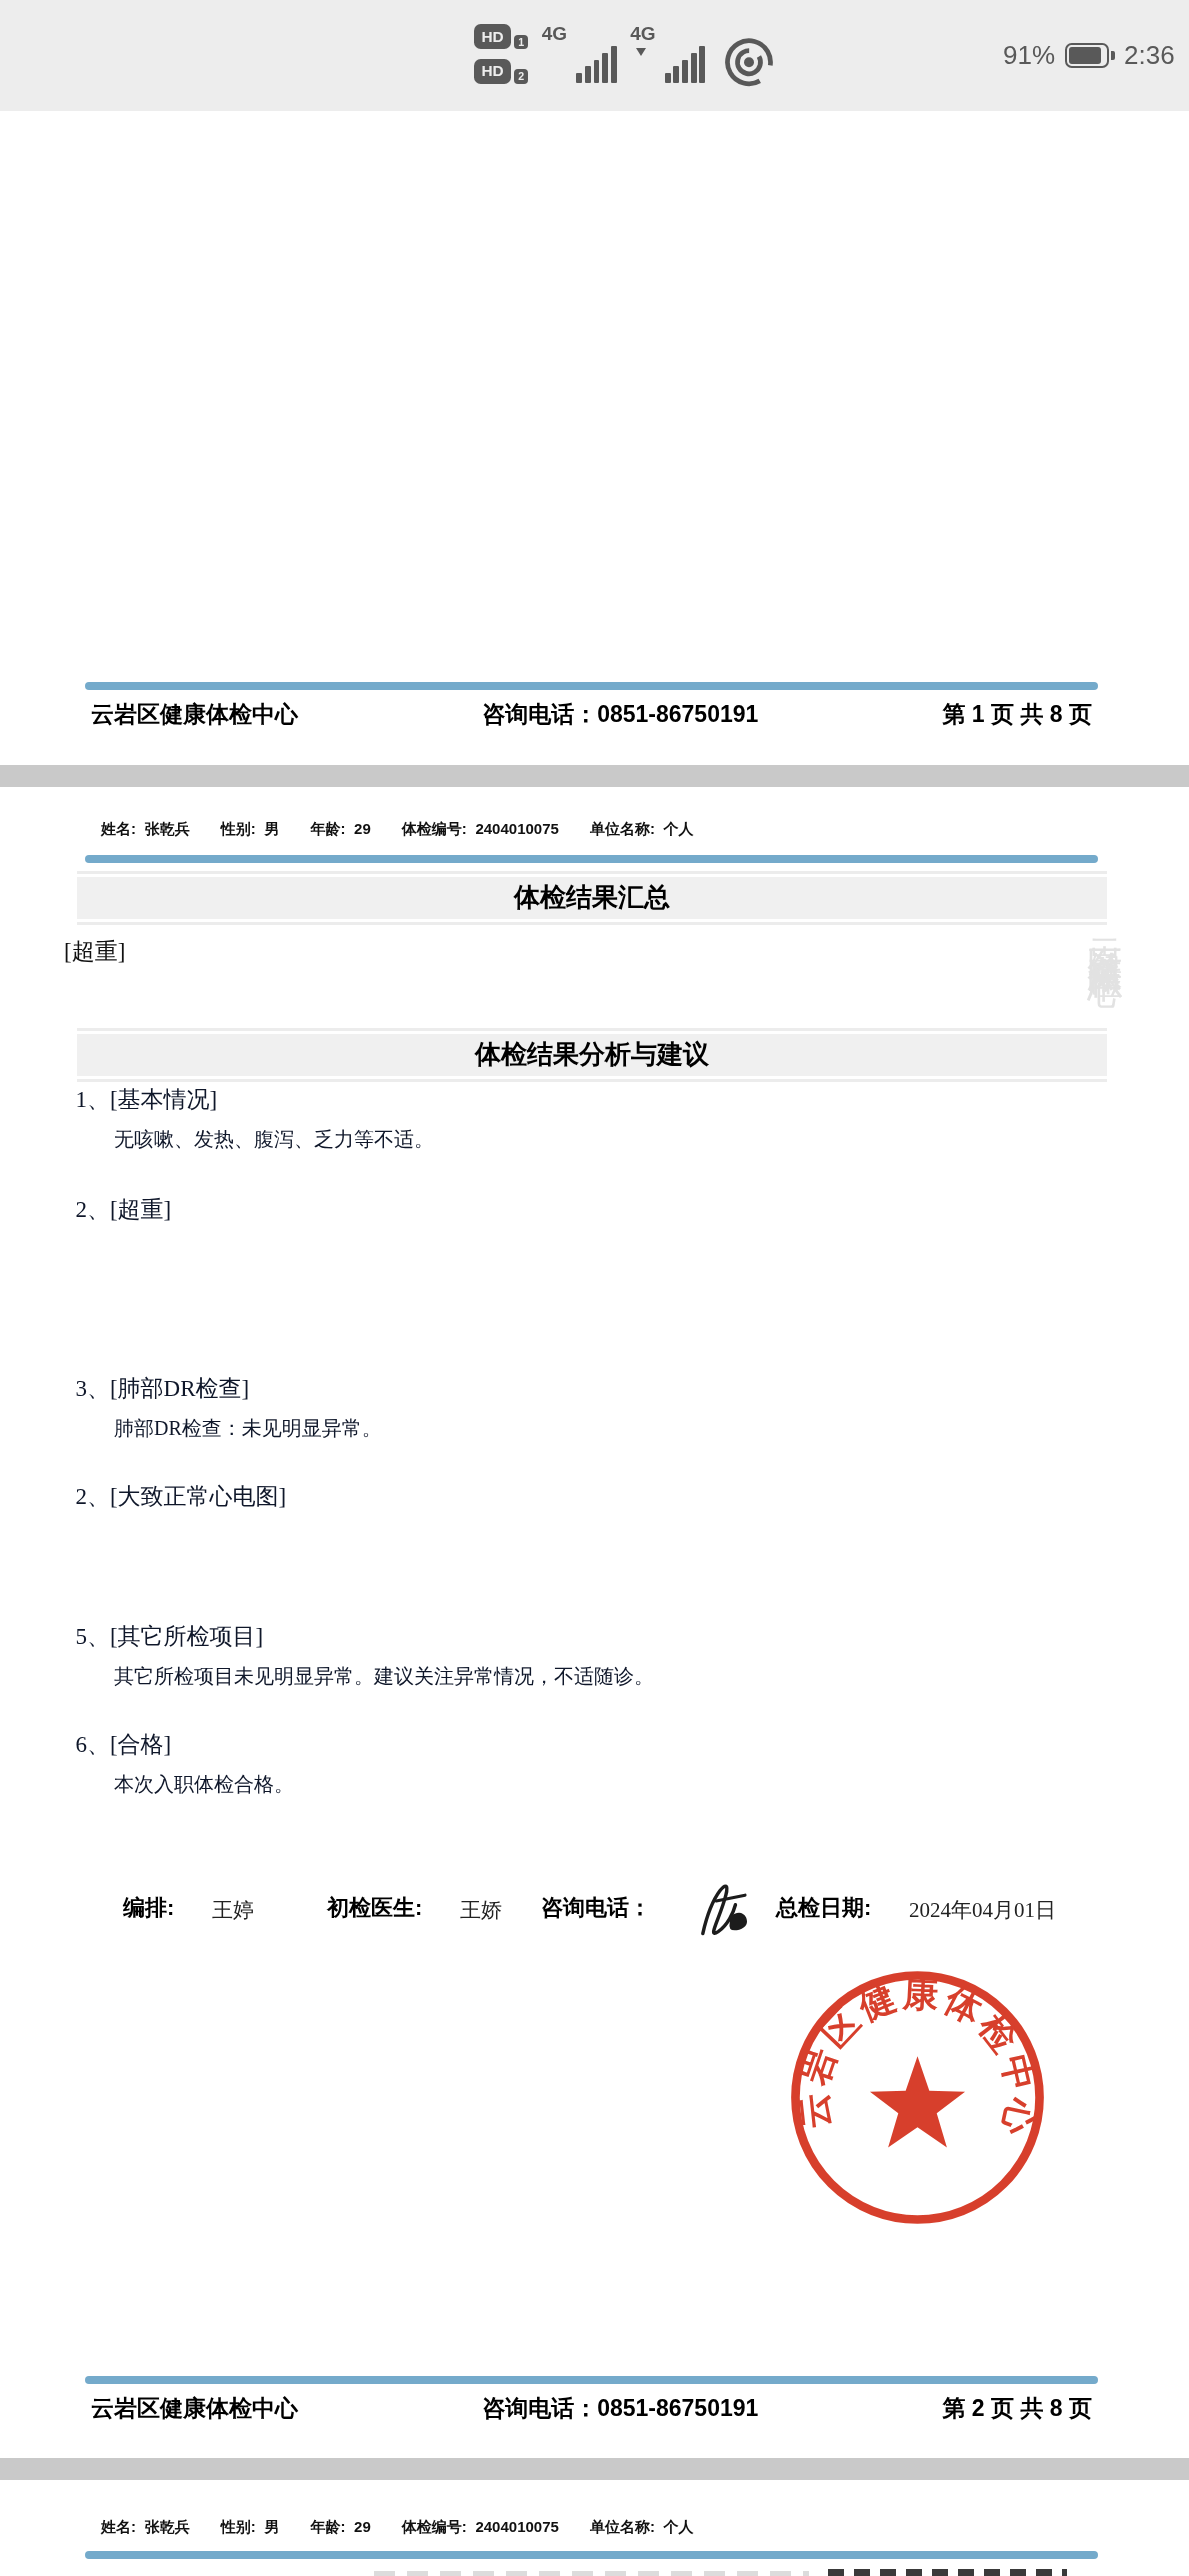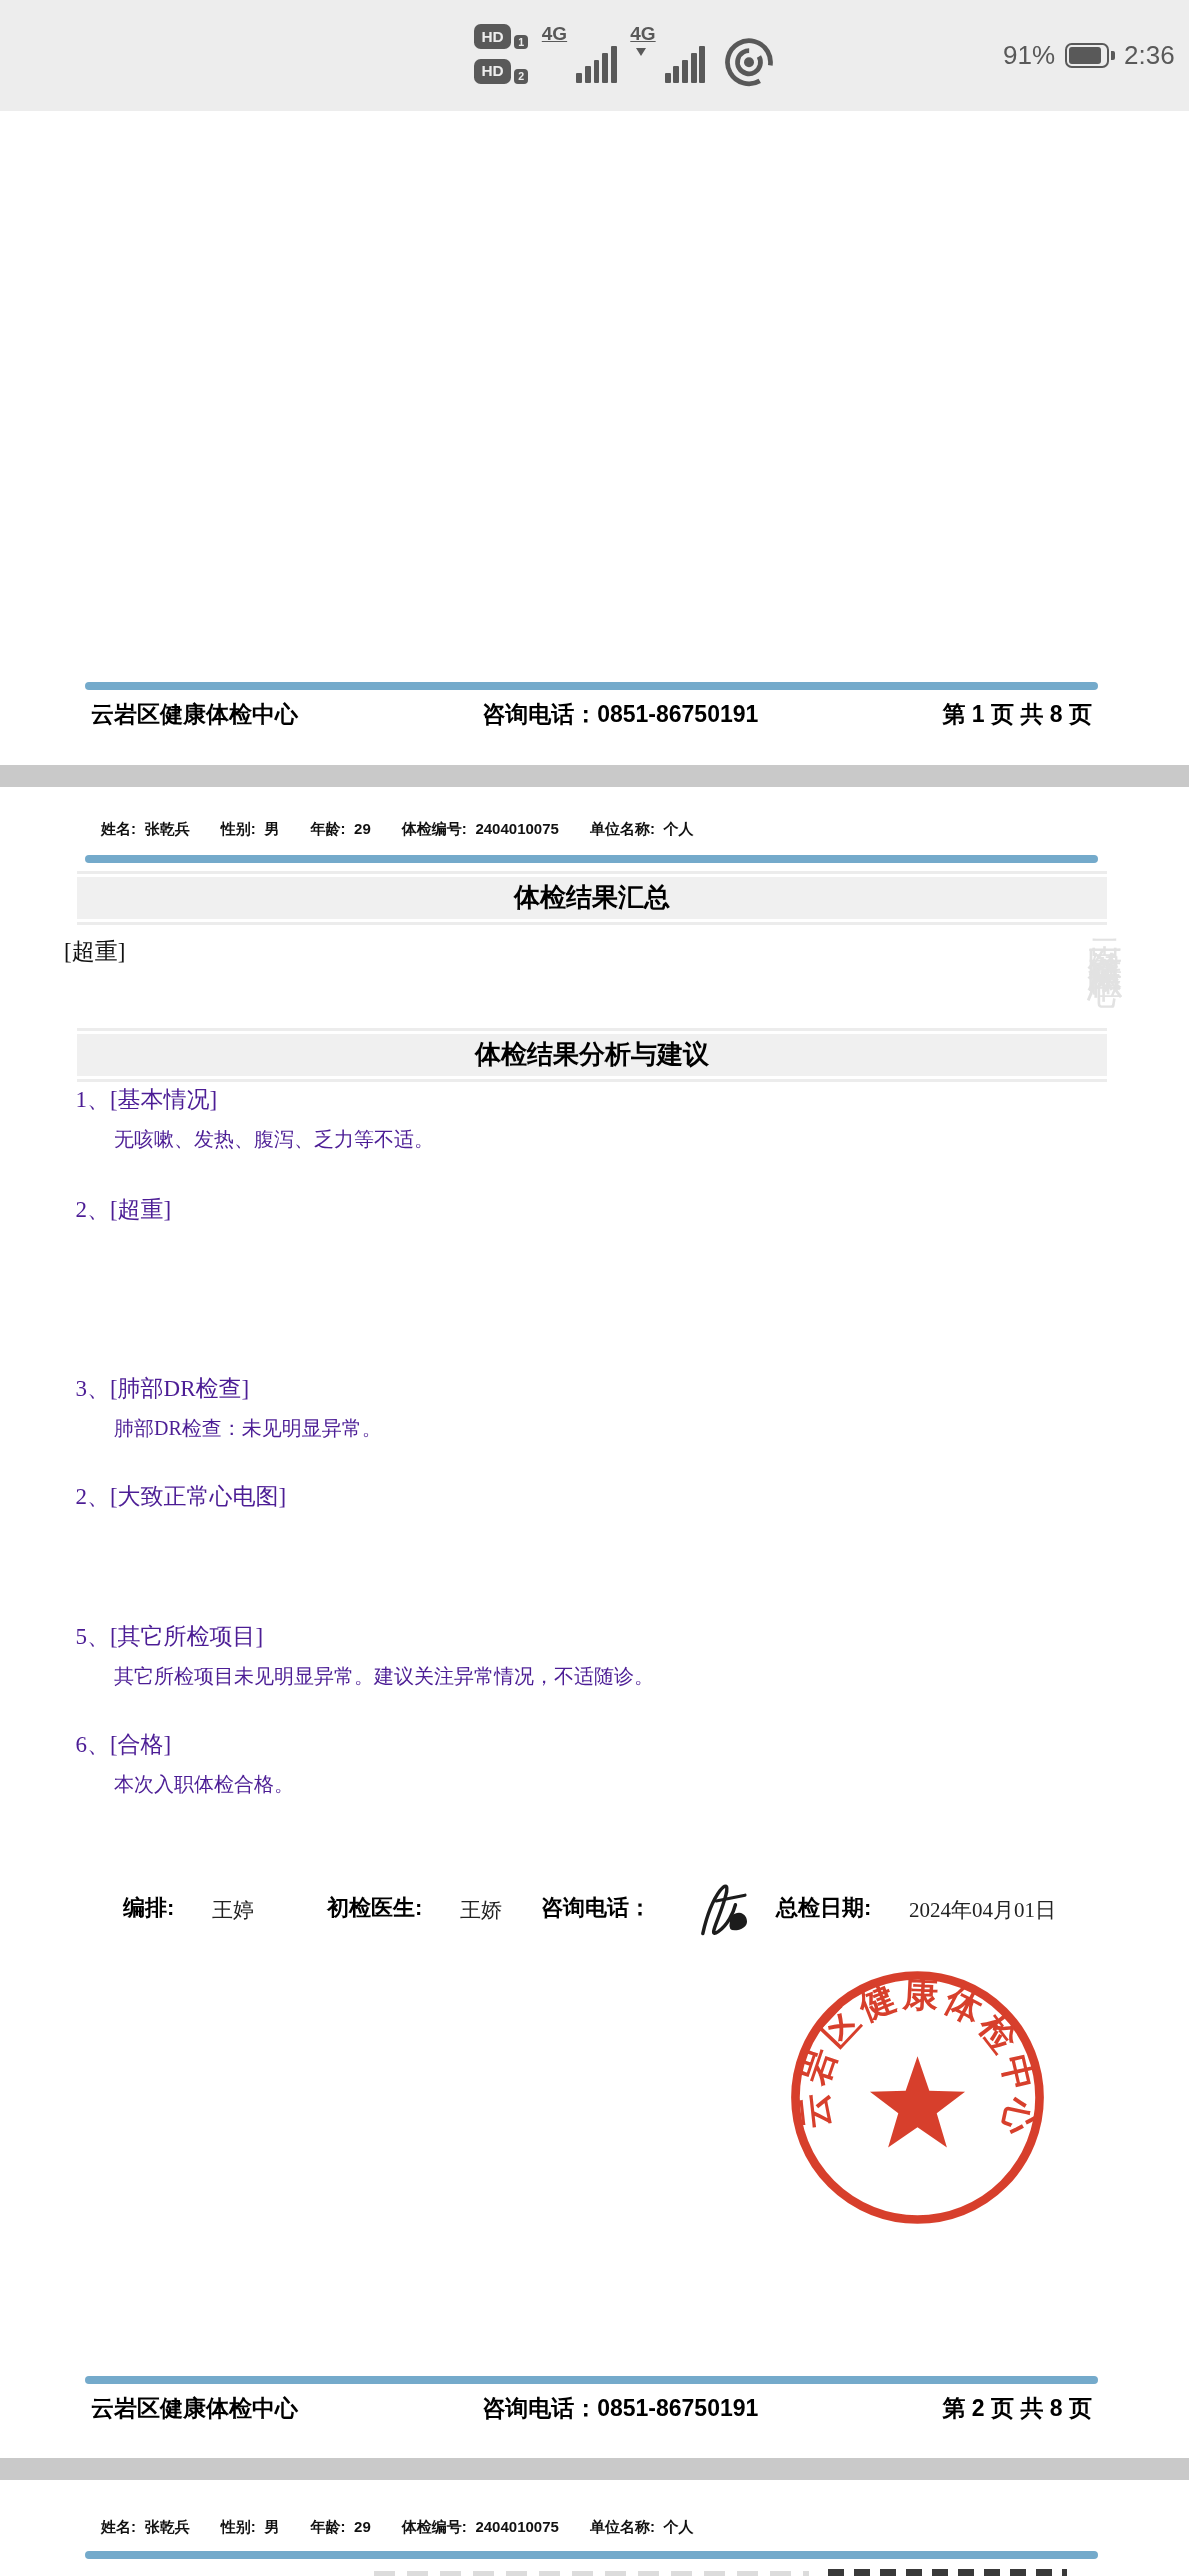--- a/index.html
+++ b/index.html
@@ -10,21 +10,21 @@
   
   .status-bar { position:absolute; left:0; top:0; width:1190px; height:111px; background:#ededed; color:#595959; }
   .sb-left { position:absolute; left:474px; top:15.4px; display:flex; align-items:center; gap:13.5px; }
   .hd-col { display:flex; flex-direction:column; gap:9.6px; }
   .hd-badge { display:flex; align-items:flex-end; gap:2.9px; }
   .hd-box { width:37px; height:25px; background:#595959; border-radius:6.7px; color:#ededed;
             font-weight:bold; font-size:15.4px; display:flex; align-items:center; justify-content:center; }
   .hd-num { width:14.4px; height:14.4px; background:#595959; border-radius:3.9px; color:#ededed;
             font-weight:bold; font-size:10.6px; display:flex; align-items:center; justify-content:center; }
   .sig-group { position:relative; width:75px; height:77px; }
-  .sig-label { position:absolute; left:0; top:7.7px; font-size:19px; font-weight:bold; color:#595959;text-decoration:underline; }
+  .sig-label { position:absolute; left:0; top:7.7px; font-size:19px; font-weight:bold; color:#595959; }
   .sig-sub { position:absolute; left:5.8px; top:33px; width:0; height:0;
              border-left:5.8px solid transparent; border-right:5.8px solid transparent; border-top:8.7px solid #595959; }
   .bars { position:absolute; right:0; bottom:9.6px; display:flex; align-items:flex-end; gap:2.9px; }
   .bars span { width:5.8px; background:#595959; border-radius:1px; display:block; }
   .hotspot { margin-top:13.5px; }
   .sb-right { position:absolute; right:15.4px; top:0; height:111px; display:flex; align-items:center; gap:9.6px; }
   .sb-text { font-size:26px; color:#595959; }
   .battery { position:relative; width:44px; height:25px; border:2.9px solid #595959; border-radius:6.7px; margin-right:5.8px; }
   .battery .fill { position:absolute; left:1.9px; top:1.9px; bottom:1.9px; width:82%; background:#595959; border-radius:2.9px; }
   .battery::after { content:""; position:absolute; right:-8.7px; top:5.8px; width:4.8px; height:9.6px; background:#595959; border-radius:0 1.9px 1.9px 0; }
@@ -43,21 +43,21 @@
   
   .band { position:absolute; left:77px; width:1030px; }
   .band .hl { height:2.9px; background:#ececec; }
   .band .fill { margin:2.9px 0; background:#f0f0f0; height:42px; display:flex; align-items:center; justify-content:center; }
   .band .fill span { font-size:26px; font-weight:bold; color:#000; }
 
   .serif { font-family:"Liberation Serif", serif; }
 
   .result-line { position:absolute; left:64px; font-size:23px; color:#111; }
 
-  .item { position:absolute; left:61px; width:1049px; color:#4c1d95; }
+  .item { position:absolute; left:61px; width:1049px; color:#0f172a; }
   .item .head { margin-left:14.4px; font-size:23px; line-height:39px; }
   .item .body { margin-top:1.9px; font-size:20px; line-height:37px; text-indent:53px; white-space:pre-line; }
 
   
   .signoff span { position:absolute; white-space:nowrap; }
   .so-label { font-size:22px; font-weight:bold; color:#000; }
   .so-value { font-family:"Liberation Serif", serif; font-size:21px; color:#222; }
 
   
   .watermark { position:absolute; left:1080px; top:913px; writing-mode:vertical-rl;

